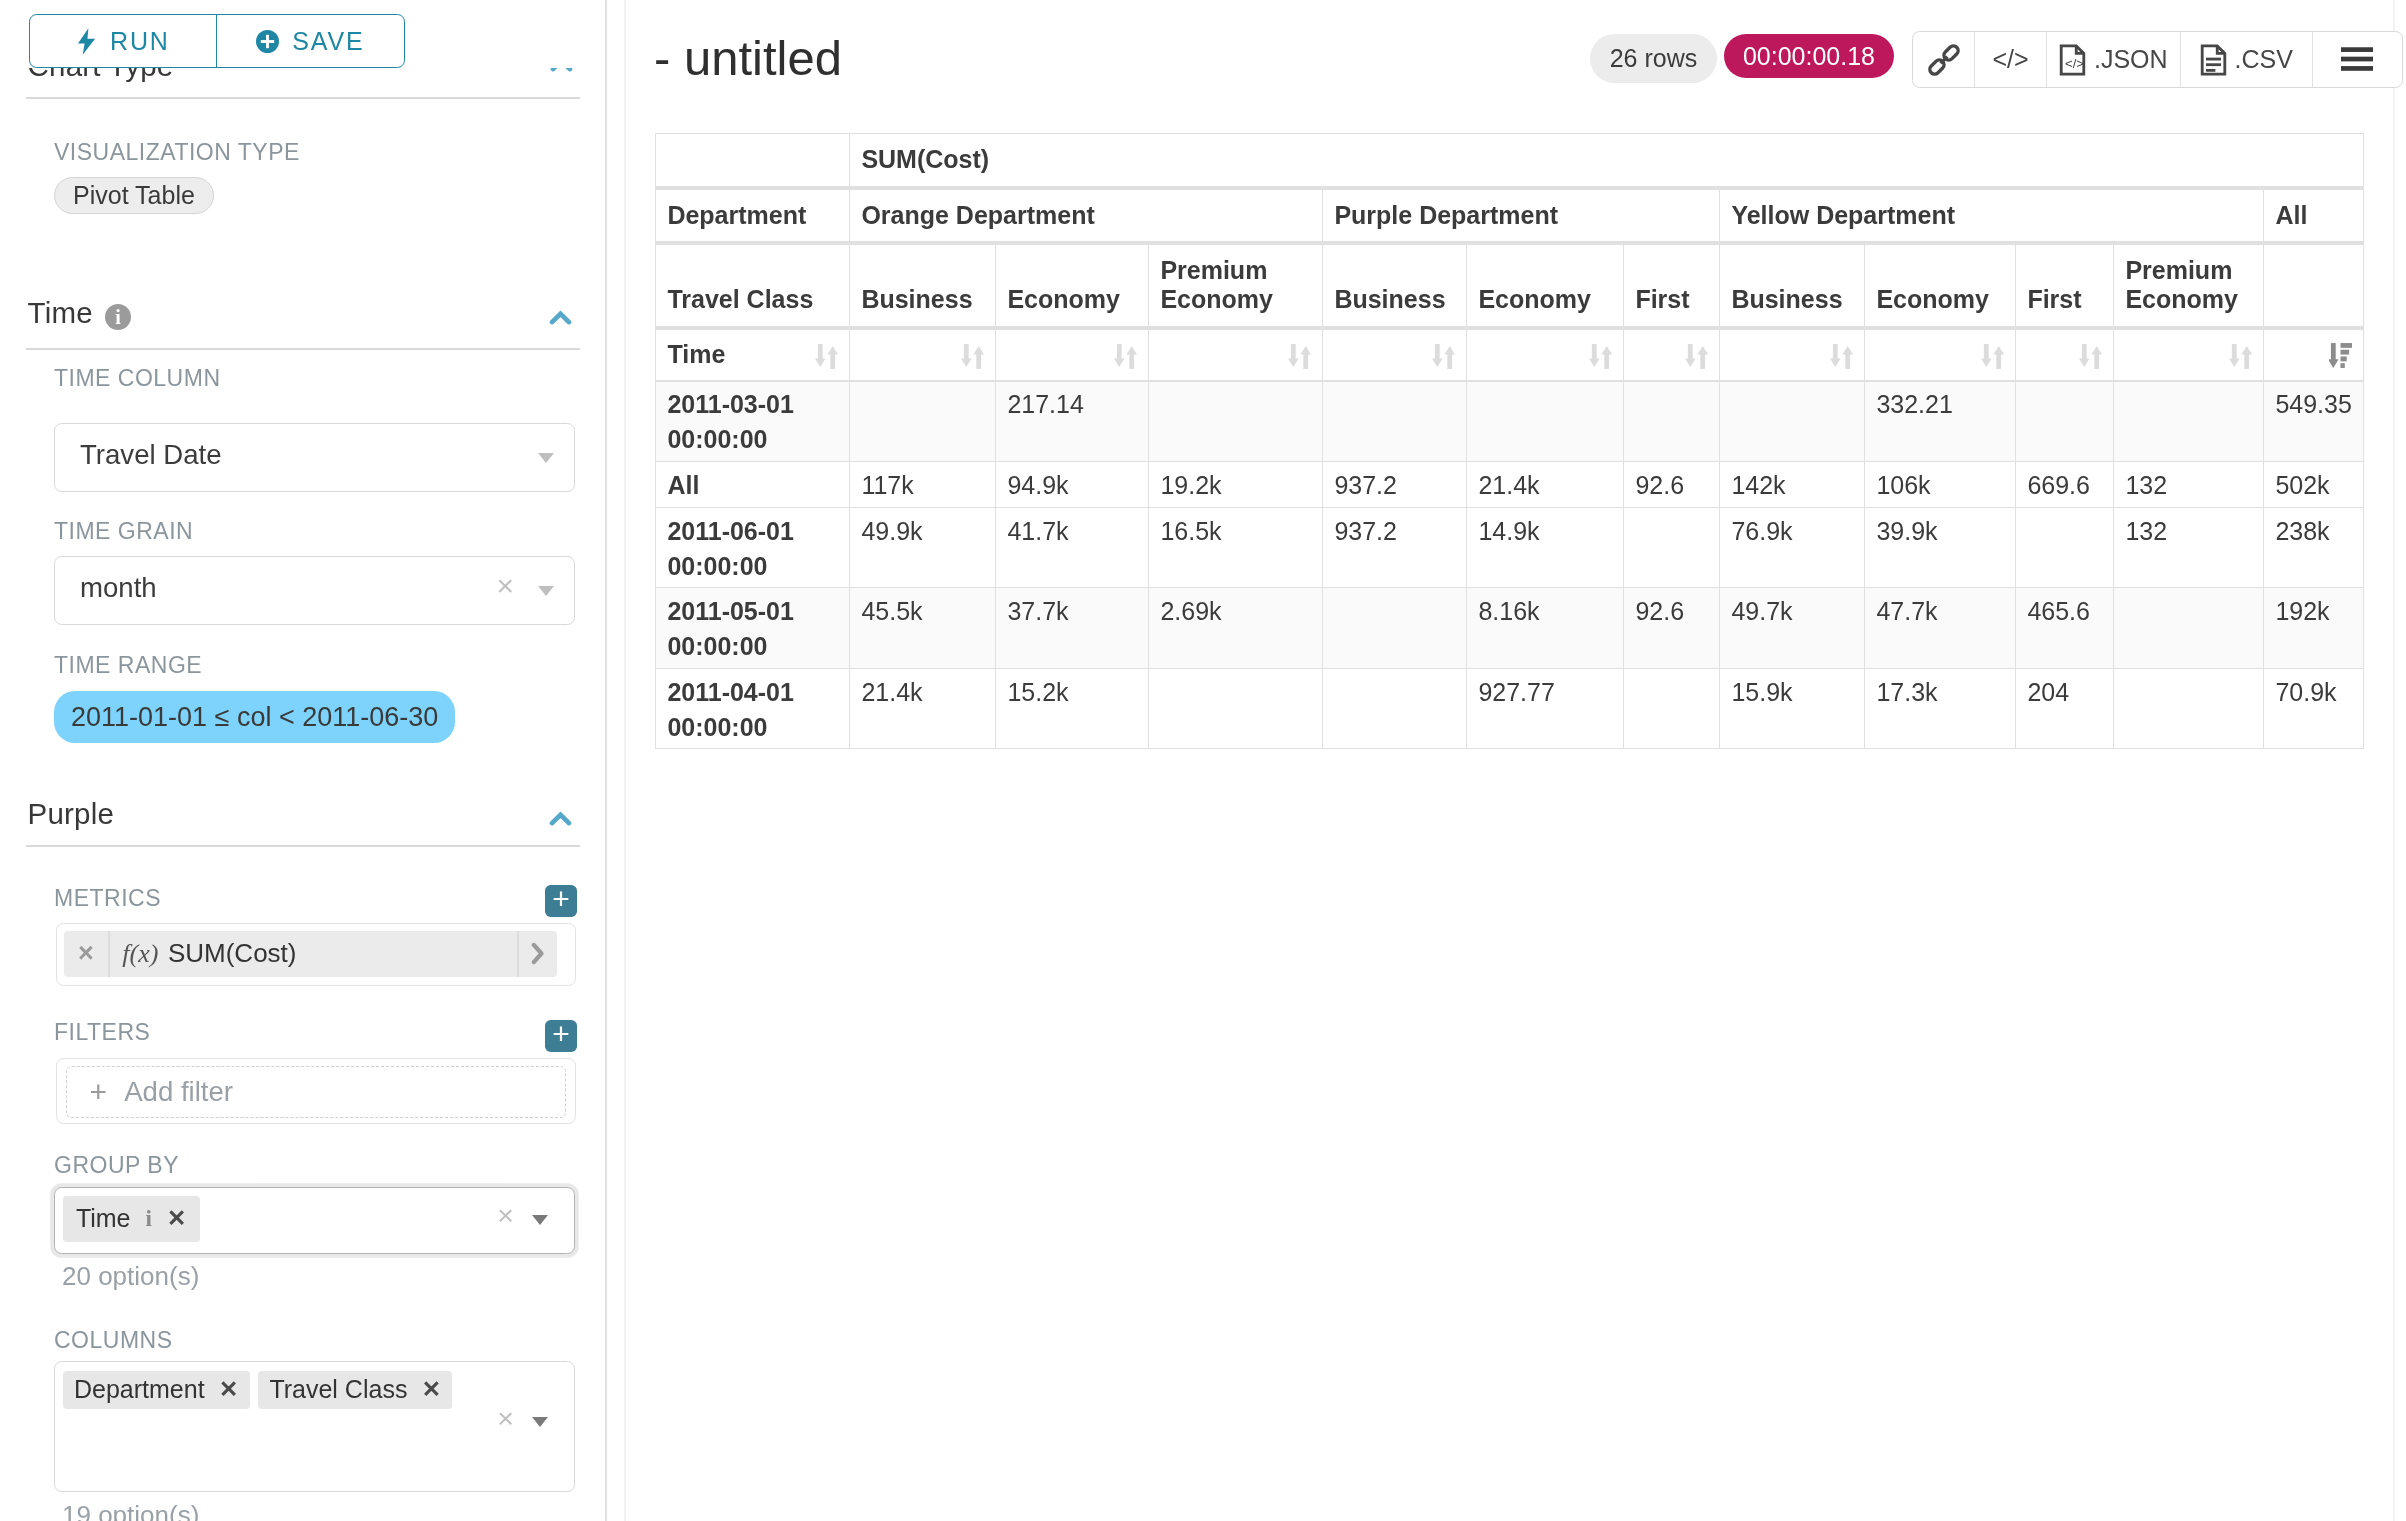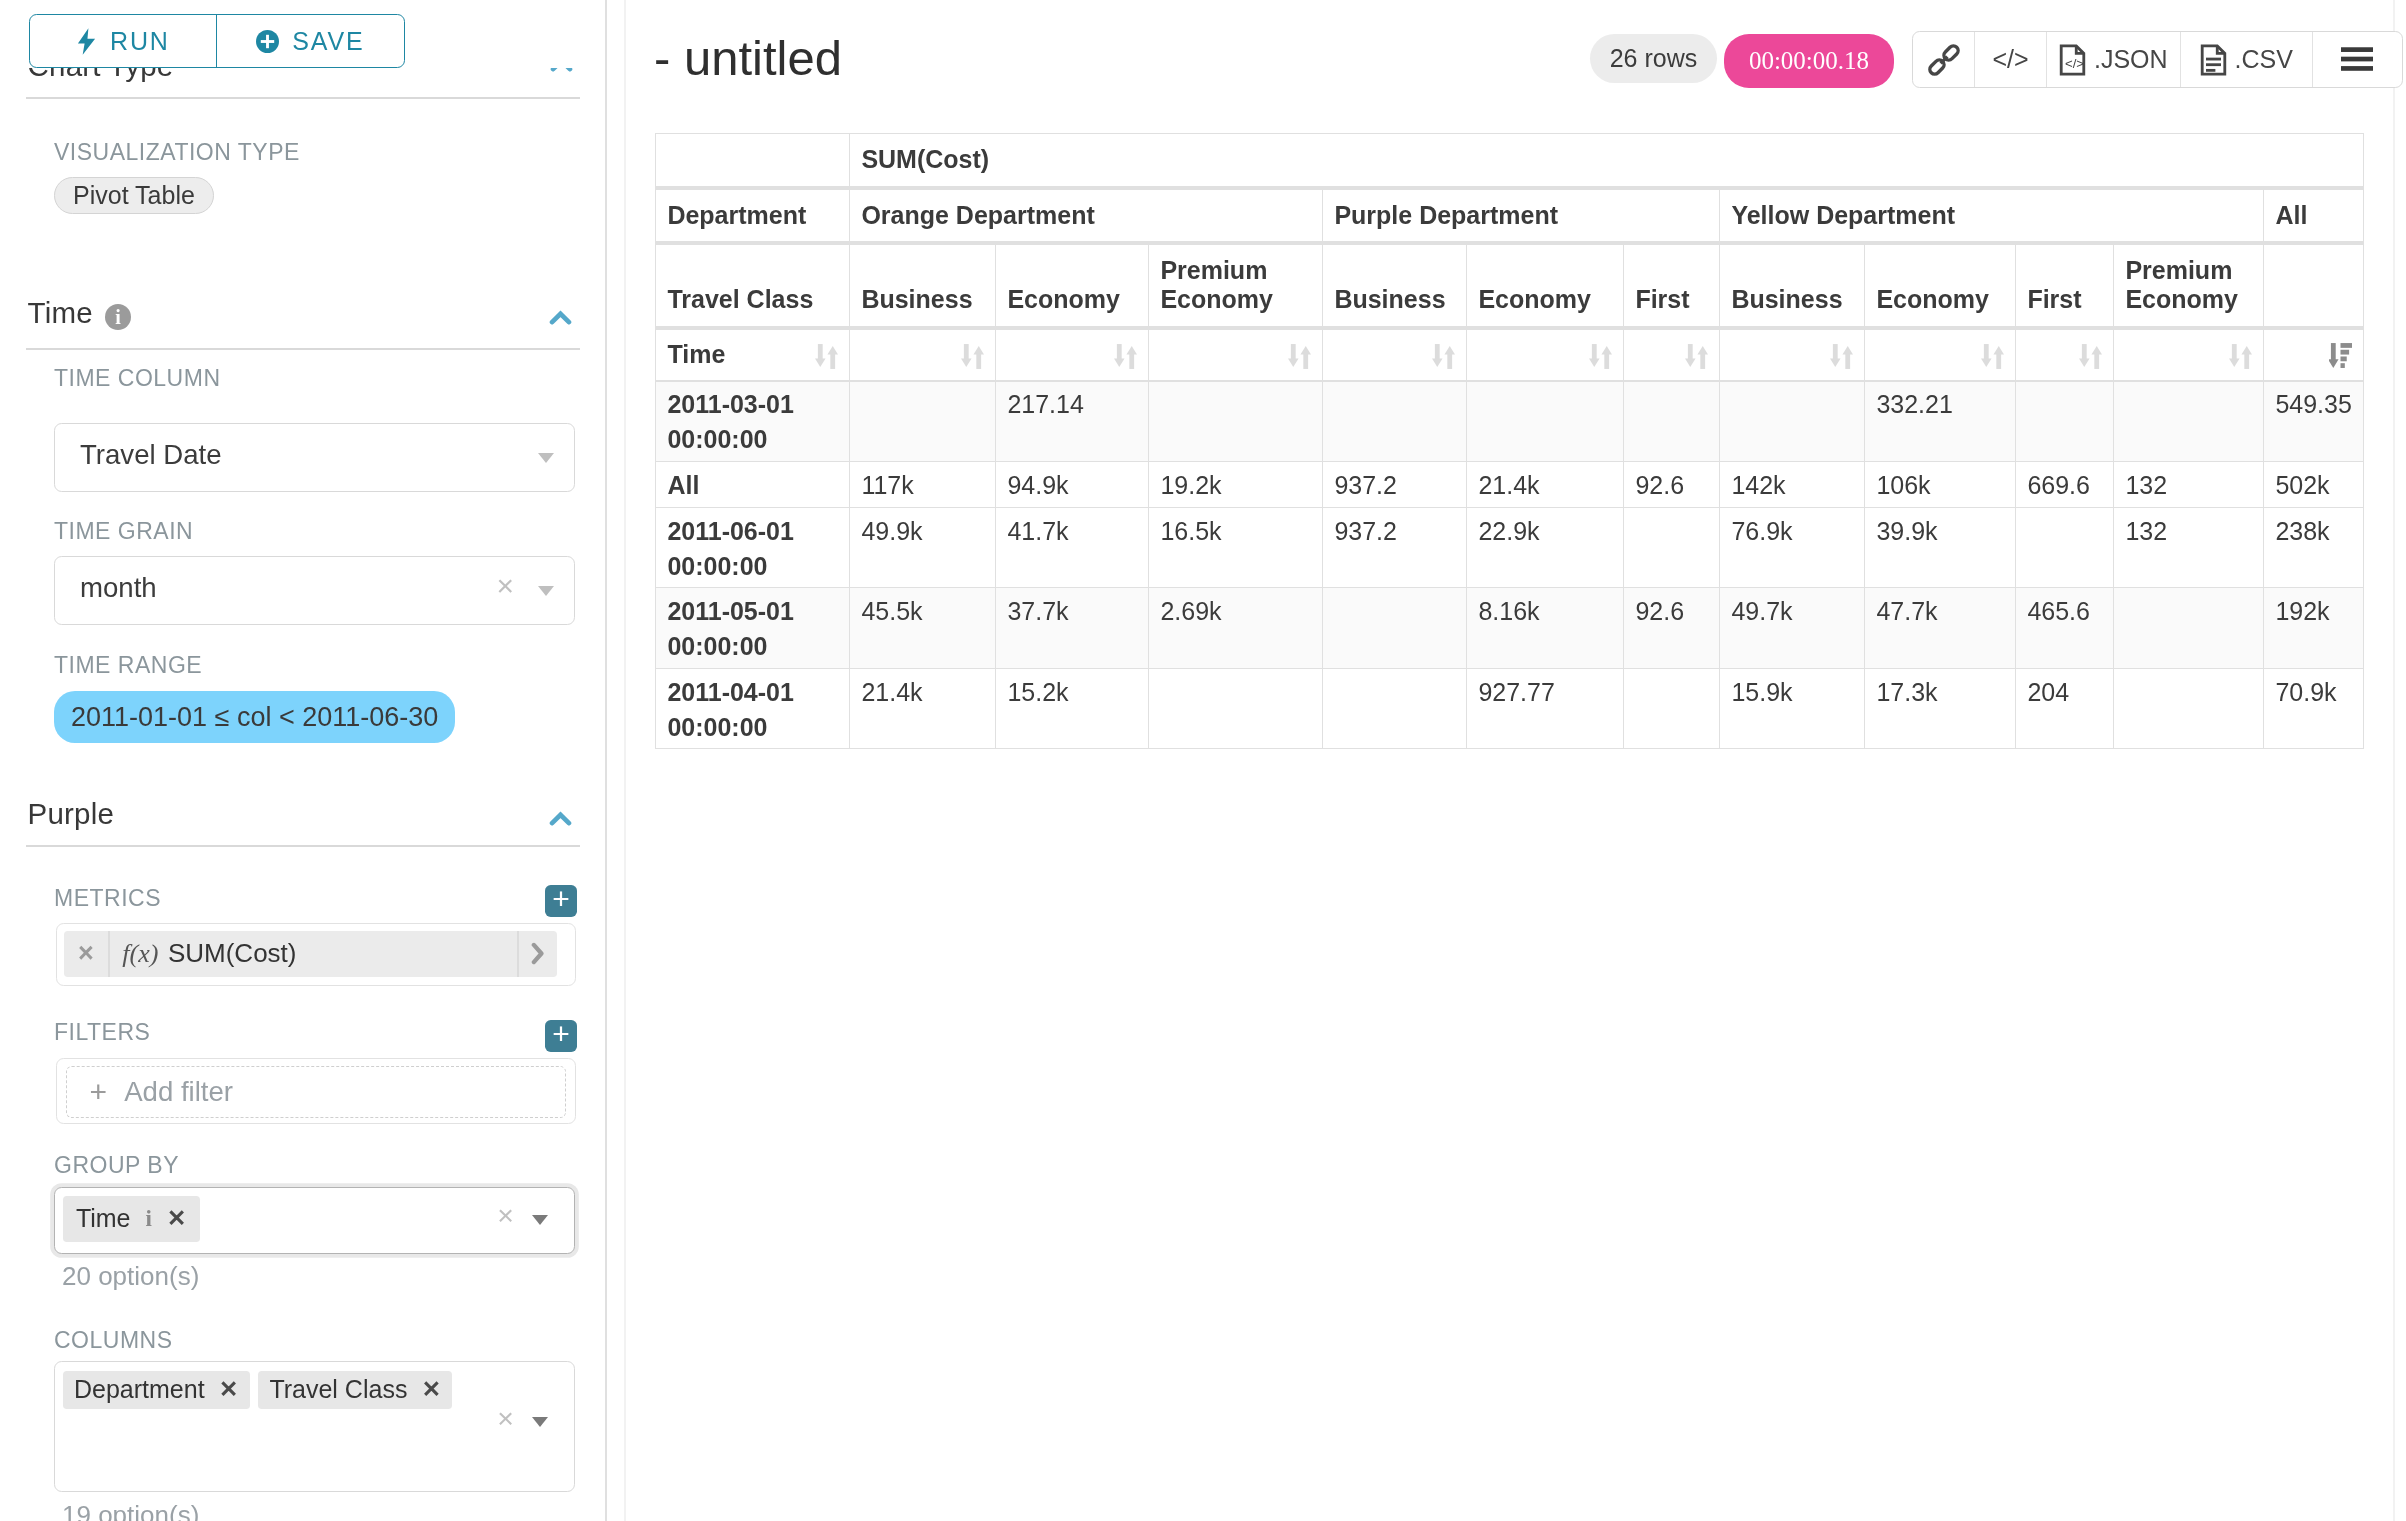--- a/index.html
+++ b/index.html
@@ -44,22 +44,22 @@
 .optiontxt { position:absolute; left:62px; font-size:26px; color:#9aa1a6; }
 
 .tag { background:#e7e7e7; border-radius:3.8px; font-size:25px; color:#333;
   display:inline-flex; align-items:center; }
 .tag .x { font-weight:bold; color:#4a4a4a; font-size:23px; }
 
 
 .title { position:absolute; left:654px; top:29.5px; font-size:49px; color:#2f2f2f; }
 .rowpill { position:absolute; top:34px; height:49px; border-radius:25px; background:#ececec;
   color:#3c3c3c; font-size:25px; display:flex; align-items:center; justify-content:center; }
-.greenpill { position:absolute; top:34px; height:54px; border-radius:25px; background:#ec4899;
-  color:#fff; font-size:25px; display:flex; align-items:center; justify-content:center;font-family:Liberation Serif, serif; }
+.greenpill { position:absolute; top:34px; height:44px; border-radius:25px; background:#be185d;
+  color:#fff; font-size:25px; display:flex; align-items:center; justify-content:center; }
 .btngroup { position:absolute; left:1912px; top:31px; height:57px; width:491px;
   border:1.9px solid #d9d9d9; border-radius:7.6px; background:#fff; display:flex; }
 .btngroup .seg { display:flex; align-items:center; justify-content:center; color:#464646;
   font-size:25px; border-right:1.9px solid #e2e2e2; }
 .btngroup .seg:last-child { border-right:none; }
 
 
 table.pvt { position:absolute; left:655px; top:133px; border-collapse:collapse;
   table-layout:fixed; width:1707px; font-size:25px; color:#3b3b3b; }
 table.pvt th, table.pvt td { border:1.9px solid #e0e0e0; padding:7.6px 11.4px; font-weight:normal;
@@ -416,21 +416,21 @@
         <td>669.6</td>
         <td>132</td>
         <td>502k</td>
       </tr>
 <tr class="dr">
         <td class="lab">2011-06-01<br>00:00:00</td>
         <td>49.9k</td>
         <td>41.7k</td>
         <td>16.5k</td>
         <td>937.2</td>
-        <td>22.9k</td>
+        <td>14.9k</td>
         <td></td>
         <td>76.9k</td>
         <td>39.9k</td>
         <td></td>
         <td>132</td>
         <td>238k</td>
       </tr>
 <tr class="dr odd">
         <td class="lab">2011-05-01<br>00:00:00</td>
         <td>45.5k</td>

